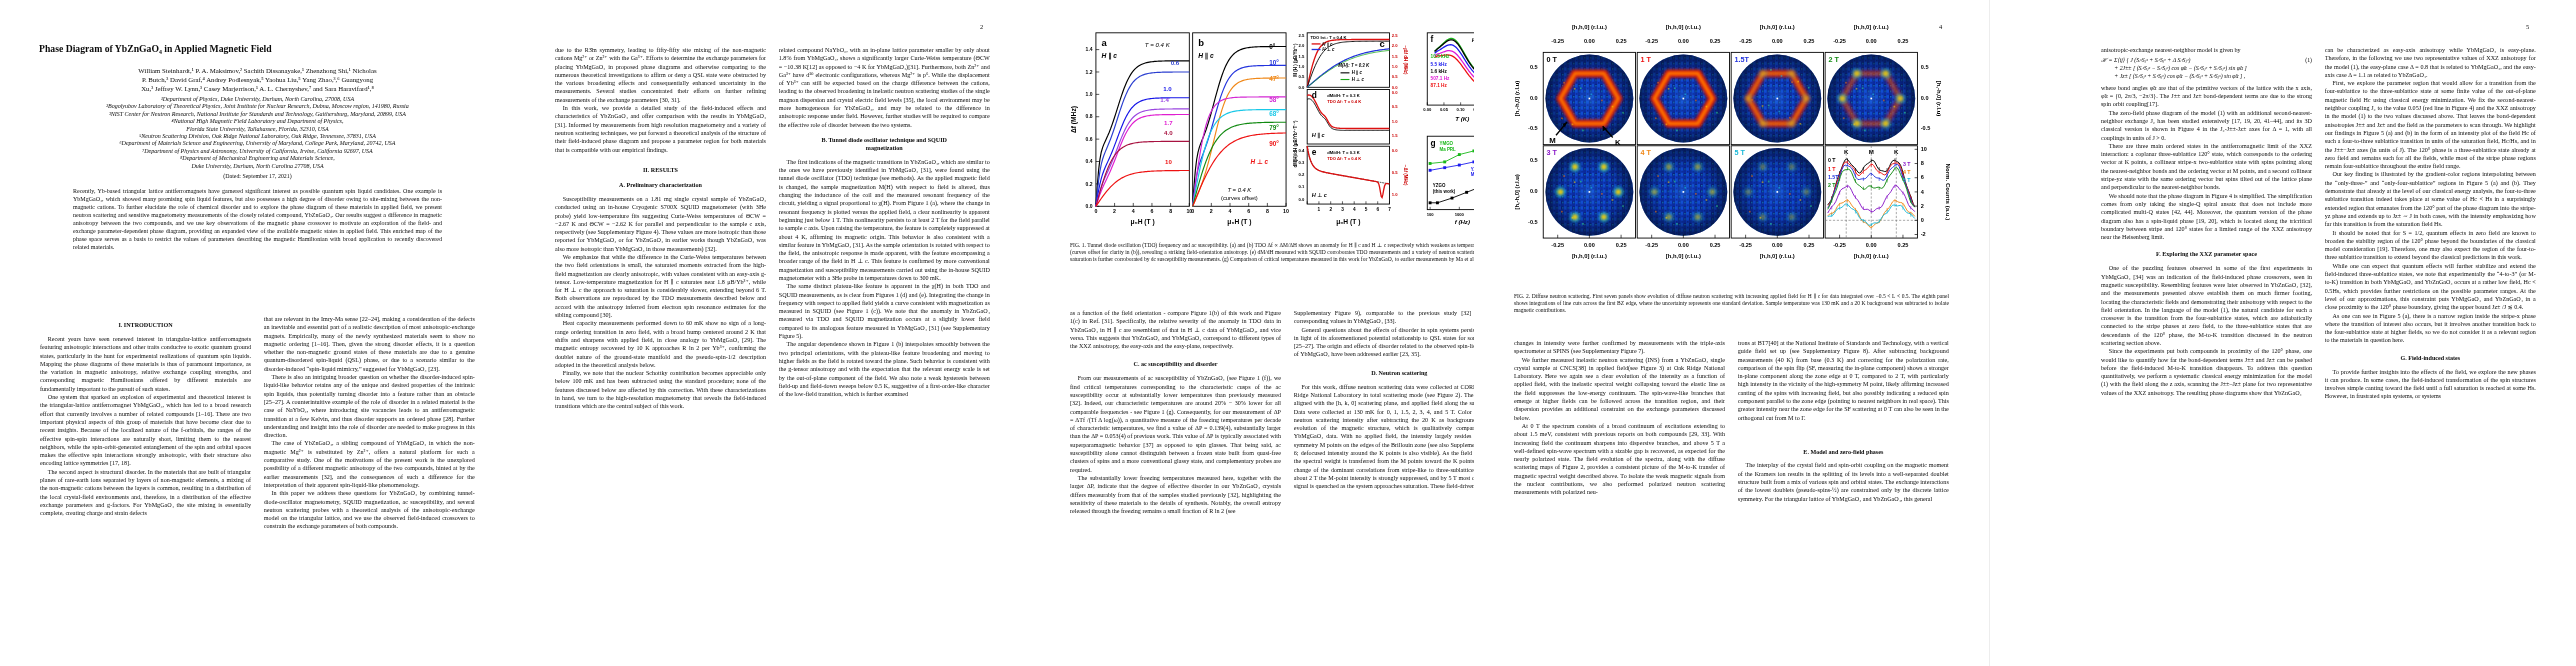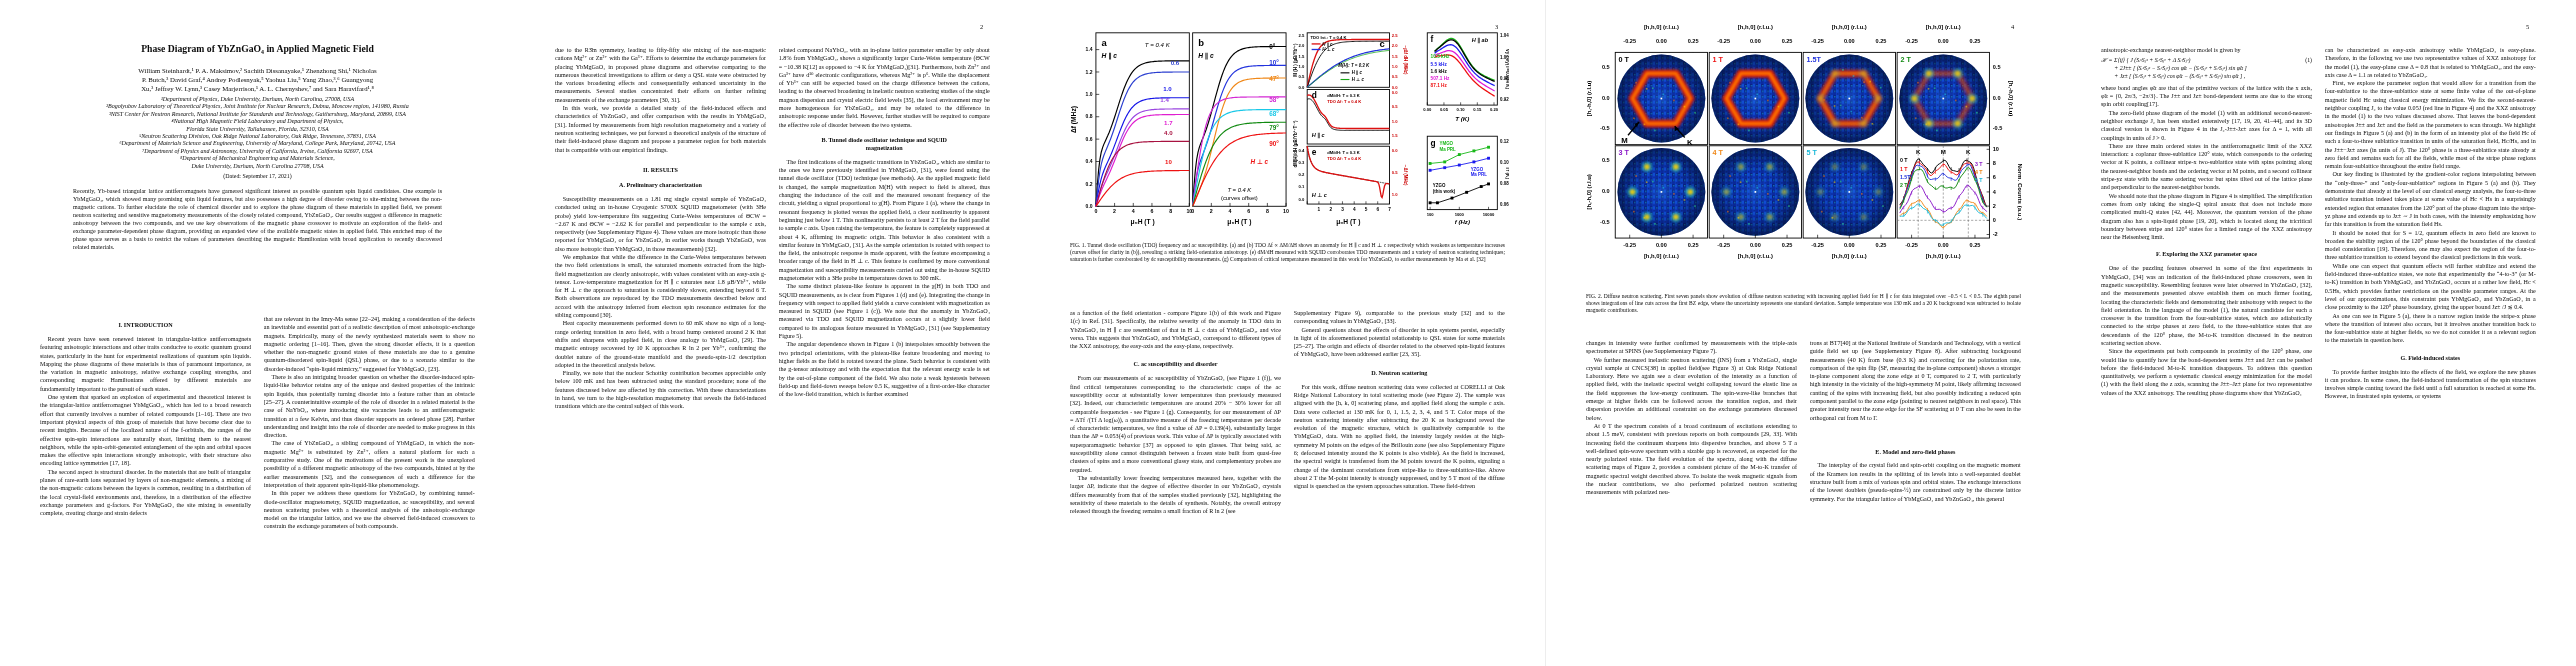--- a/index.html
+++ b/index.html
@@ -4,21 +4,21 @@
 <style>
   html,body{margin:0;padding:0;background:#ffffff;}
   body{width:2576px;height:667px;position:relative;overflow:hidden;
        font-family:"Liberation Serif","DejaVu Serif",serif;color:#0b0b0b;}
   .page{position:absolute;top:0;width:515px;height:667px;background:#fff;border-right:0.6px solid #ededed;}
   .banner{position:absolute;left:7.8px;top:0;height:667px;width:23px;
           writing-mode:vertical-rl;transform:rotate(180deg);
           display:flex;align-items:center;justify-content:center;
           font-size:11.7px;color:#7a7a7a;letter-spacing:0.3px;}
   .pageno{position:absolute;left:465px;top:23px;font-size:6.4px;}
-  .title{position:absolute;left:39px;width:437px;top:43px;text-align:center;
+  .title{position:absolute;left:39px;width:437px;top:43px;text-align:left;
          font-size:9.7px;font-weight:bold;}
   .authors{position:absolute;left:50px;width:415px;top:66px;text-align:center;
            font-size:6.8px;line-height:9.2px;}
   .affils{position:absolute;left:22px;width:471px;top:96px;text-align:center;
           font-size:6px;line-height:7.4px;font-style:italic;}
   .dated{position:absolute;left:39px;width:437px;top:173px;text-align:center;font-size:5.9px;}
   .abstract{position:absolute;left:73px;width:369px;top:187px;text-align:justify;
             font-size:6px;line-height:8px;}
   .cols{position:absolute;left:40px;width:435px;display:flex;gap:12.8px;}
   .col{width:211px;overflow:hidden;font-size:6.1px;line-height:8.3px;text-align:justify;}
@@ -339,21 +339,21 @@
     </div>
     <div class="col" style="height:339px">
       <p class="np">Supplementary Figure 9), comparable to the previous study [32] and to the corresponding values in YbMgGaO₄ [33].</p>
       <p>General questions about the effects of disorder in spin systems persist, especially in light of its aforementioned potential relationship to QSL states for some materials [25–27]. The origin and effects of disorder related to the observed spin-liquid features of YbMgGaO₄ have been addressed earlier [23, 35].</p>
       <div class="sub-head" style="margin-top:10px">D.   Neutron scattering</div>
       <p>For this work, diffuse neutron scattering data were collected at CORELLI at Oak Ridge National Laboratory in total scattering mode (see Figure 2). The sample was aligned with the [h, k, 0] scattering plane, and applied field along the sample c axis. Data were collected at 130 mK for 0, 1, 1.5, 2, 3, 4, and 5 T. Color maps of the neutron scattering intensity after subtracting the 20 K as background reveal the evolution of the magnetic structure, which is qualitatively comparable to the YbMgGaO₄ data. With no applied field, the intensity largely resides at the high-symmetry M points on the edges of the Brillouin zone (see also Supplementary Figure 6; defocused intensity around the K points is also visible). As the field is increased, the spectral weight is transferred from the M points toward the K points, signaling a change of the dominant correlations from stripe-like to three-sublattice-like. Above about 2 T the M-point intensity is strongly suppressed, and by 5 T most of the diffuse signal is quenched as the system approaches saturation. These field-driven</p>
     </div>
   </div>
 </div>
 
-<div class="page" style="left:1546px">
+<div class="page" style="left:1474px">
   <div class="pageno">4</div>
   <div class="figwrap" style="top:20px;left:37px" id="fig2-holder"><svg width="442" height="266" viewBox="0 0 795 478">
         <defs>
           <pattern id="hmnoise" width="10" height="10" patternUnits="userSpaceOnUse">
             <rect x="0" y="0" width="5" height="5" fill="#0b2a9e"></rect>
             <rect x="5" y="0" width="5" height="5" fill="#0e3fc6"></rect>
             <rect x="0" y="5" width="5" height="5" fill="#0a1f7e"></rect>
             <rect x="5" y="5" width="5" height="5" fill="#1050d8"></rect>
             <rect x="2" y="7" width="2" height="2" fill="#17b6d8"></rect>
             <rect x="7" y="2" width="2" height="2" fill="#071560"></rect>

